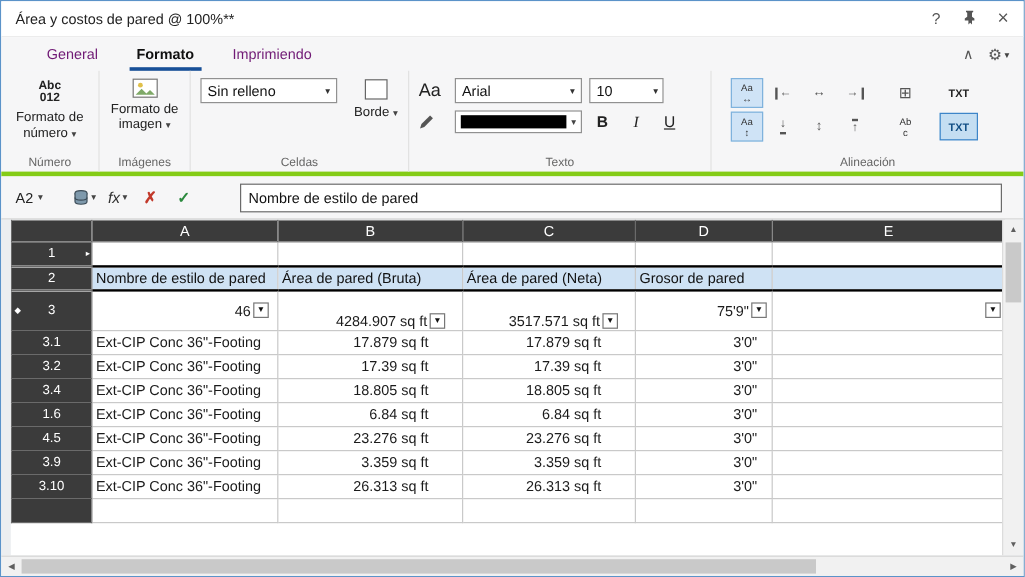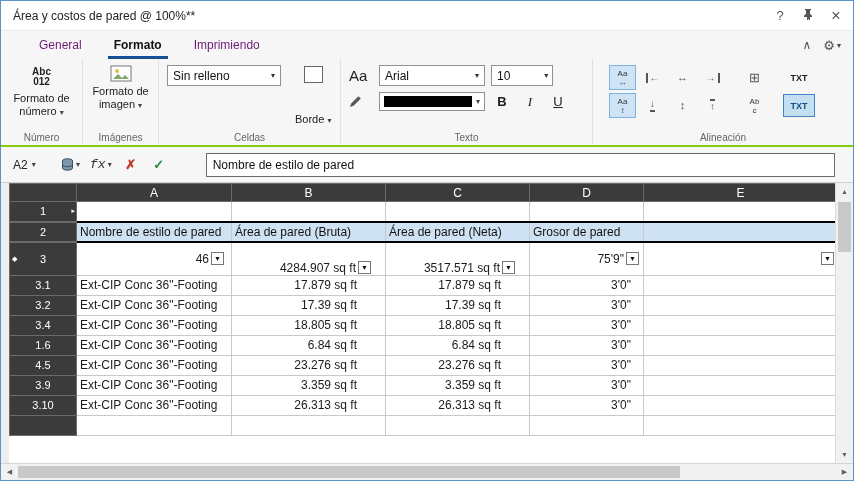--- a/index.html
+++ b/index.html
@@ -18,38 +18,38 @@
   
   .tabbar { flex:0 0 28px; background:#f6f6f7; display:flex; align-items:stretch; padding-left:22px; }
   .tab { padding:0 16px; display:flex; align-items:center; color:#701a75; position:relative; }
   .tab.active { font-weight:bold; color:#101010; }
   .tab.active::after { content:""; position:absolute; left:10px; right:10px; bottom:0; height:3px; background:#174f97; }
   .tabbar-right { margin-left:auto; display:flex; align-items:center; gap:12px; padding-right:12px; color:#555; }
   .gear-wrap { display:flex; align-items:center; gap:2px; }
   .dd { font-size:8px; color:#444; }
 
   
-  .ribbon { flex:0 0 88px; background:#f6f6f7; display:flex; border-bottom:2px solid #84cc16; }
+  .ribbon { flex:0 0 88px; background:#f6f6f7; display:flex; border-bottom:4px solid #84cc16; }
   .rgroup { position:relative; border-right:1px solid #e2e2e2; padding:6px 8px 16px; }
   .rgroup-label { position:absolute; bottom:2px; left:0; right:0; text-align:center; font-size:10px; color:#666; }
   .bigbtn { display:flex; flex-direction:column; align-items:center; width:100%; }
   .abc-icon { font-weight:bold; font-size:10px; line-height:10px; text-align:center; color:#222; margin:2px 0 5px; }
   .bigbtn-label { font-size:11px; line-height:13px; text-align:center; color:#222; }
   .rg-numero { flex:0 0 82px; }
   .rg-imagenes { flex:0 0 76px; }
   .rg-celdas { flex:0 0 182px; }
   .rg-texto { flex:0 0 252px; }
   .rg-alineacion { flex:1; border-right:none; }
 
   .combo { background:#fff; border:1px solid #919191; height:21px; display:flex; align-items:center;
            padding:0 5px; font-size:12px; color:#111; }
   .combo .arrow { margin-left:auto; font-size:8px; color:#333; padding-left:5px; }
   .celdas-row { display:flex; gap:14px; align-items:flex-start; }
   .fill-combo { width:114px; }
-  .borde-btn { display:flex; flex-direction:column; align-items:center; font-size:11px; color:#222;gap:25px; }
+  .borde-btn { display:flex; flex-direction:column; align-items:center; font-size:11px; color:#222; }
   .borde-icon { width:19px; height:17px; border:1px solid #666; background:#fff; margin:1px 0 5px; }
 
   .texto-body { display:flex; flex-direction:column; gap:6px; width:100%; }
   .texto-row { display:flex; align-items:center; gap:6px; }
   .aa-glyph { font-size:15px; color:#222; width:24px; }
   .font-combo { width:106px; }
   .size-combo { width:62px;gap:29px; }
   .pen-wrap { width:24px; display:flex; align-items:center; gap:1px; }
   .color-combo { width:106px; height:19px; border:1px solid #919191; background:#fff;
                  display:flex; align-items:center; padding:0 4px; }
@@ -71,21 +71,21 @@
   .g-merge { font-size:13px; color:#555; }
   .txt-label { font-size:9px; font-weight:bold; color:#222; width:32px; height:23px;
                display:flex; align-items:center; justify-content:center; border:1px solid transparent; }
   .txt-sel { background:#c4def2; border-color:#3d85c8; color:#124f85; }
 
   
   .formulabar { flex:0 0 36px; background:#f6f6f7; border-bottom:1px solid #cfcfcf;
                 display:flex; align-items:center; padding:0 18px 0 12px; gap:10px; }
   .cellref { display:flex; align-items:center; gap:4px; color:#222; width:38px; }
   .fb-icon { display:flex; align-items:center; gap:2px; color:#333; }
-  .fx { font-style:italic; font-family:Liberation Mono, monospace; font-size:13px; }
+  .fx { font-style:italic; font-family:Liberation Sans, sans-serif; font-size:13px; }
   .fb-x { color:#c2392b; font-weight:bold; font-size:13px; width:18px; text-align:center; }
   .fb-check { color:#2c8a3e; font-weight:bold; font-size:13px; width:18px; text-align:center; }
   .formula-input { flex:1; height:24px; border:1px solid #6b6b6b; background:#fff; color:#111;
                    font:12px "Liberation Sans", sans-serif; padding:0 6px; margin-left:28px; }
 
   
   .grid-area { flex:1; position:relative; background:#eceef0; overflow:hidden; }
   .grid-viewport { position:absolute; left:8px; top:0; bottom:0; width:828px; overflow:hidden; background:#fff; }
   table.sheet { border-collapse:collapse; table-layout:fixed; width:828px; font-size:12px; }
   .sheet th, .sheet td { border:1px solid #c9c9c9; height:20px; padding:0 3px;

